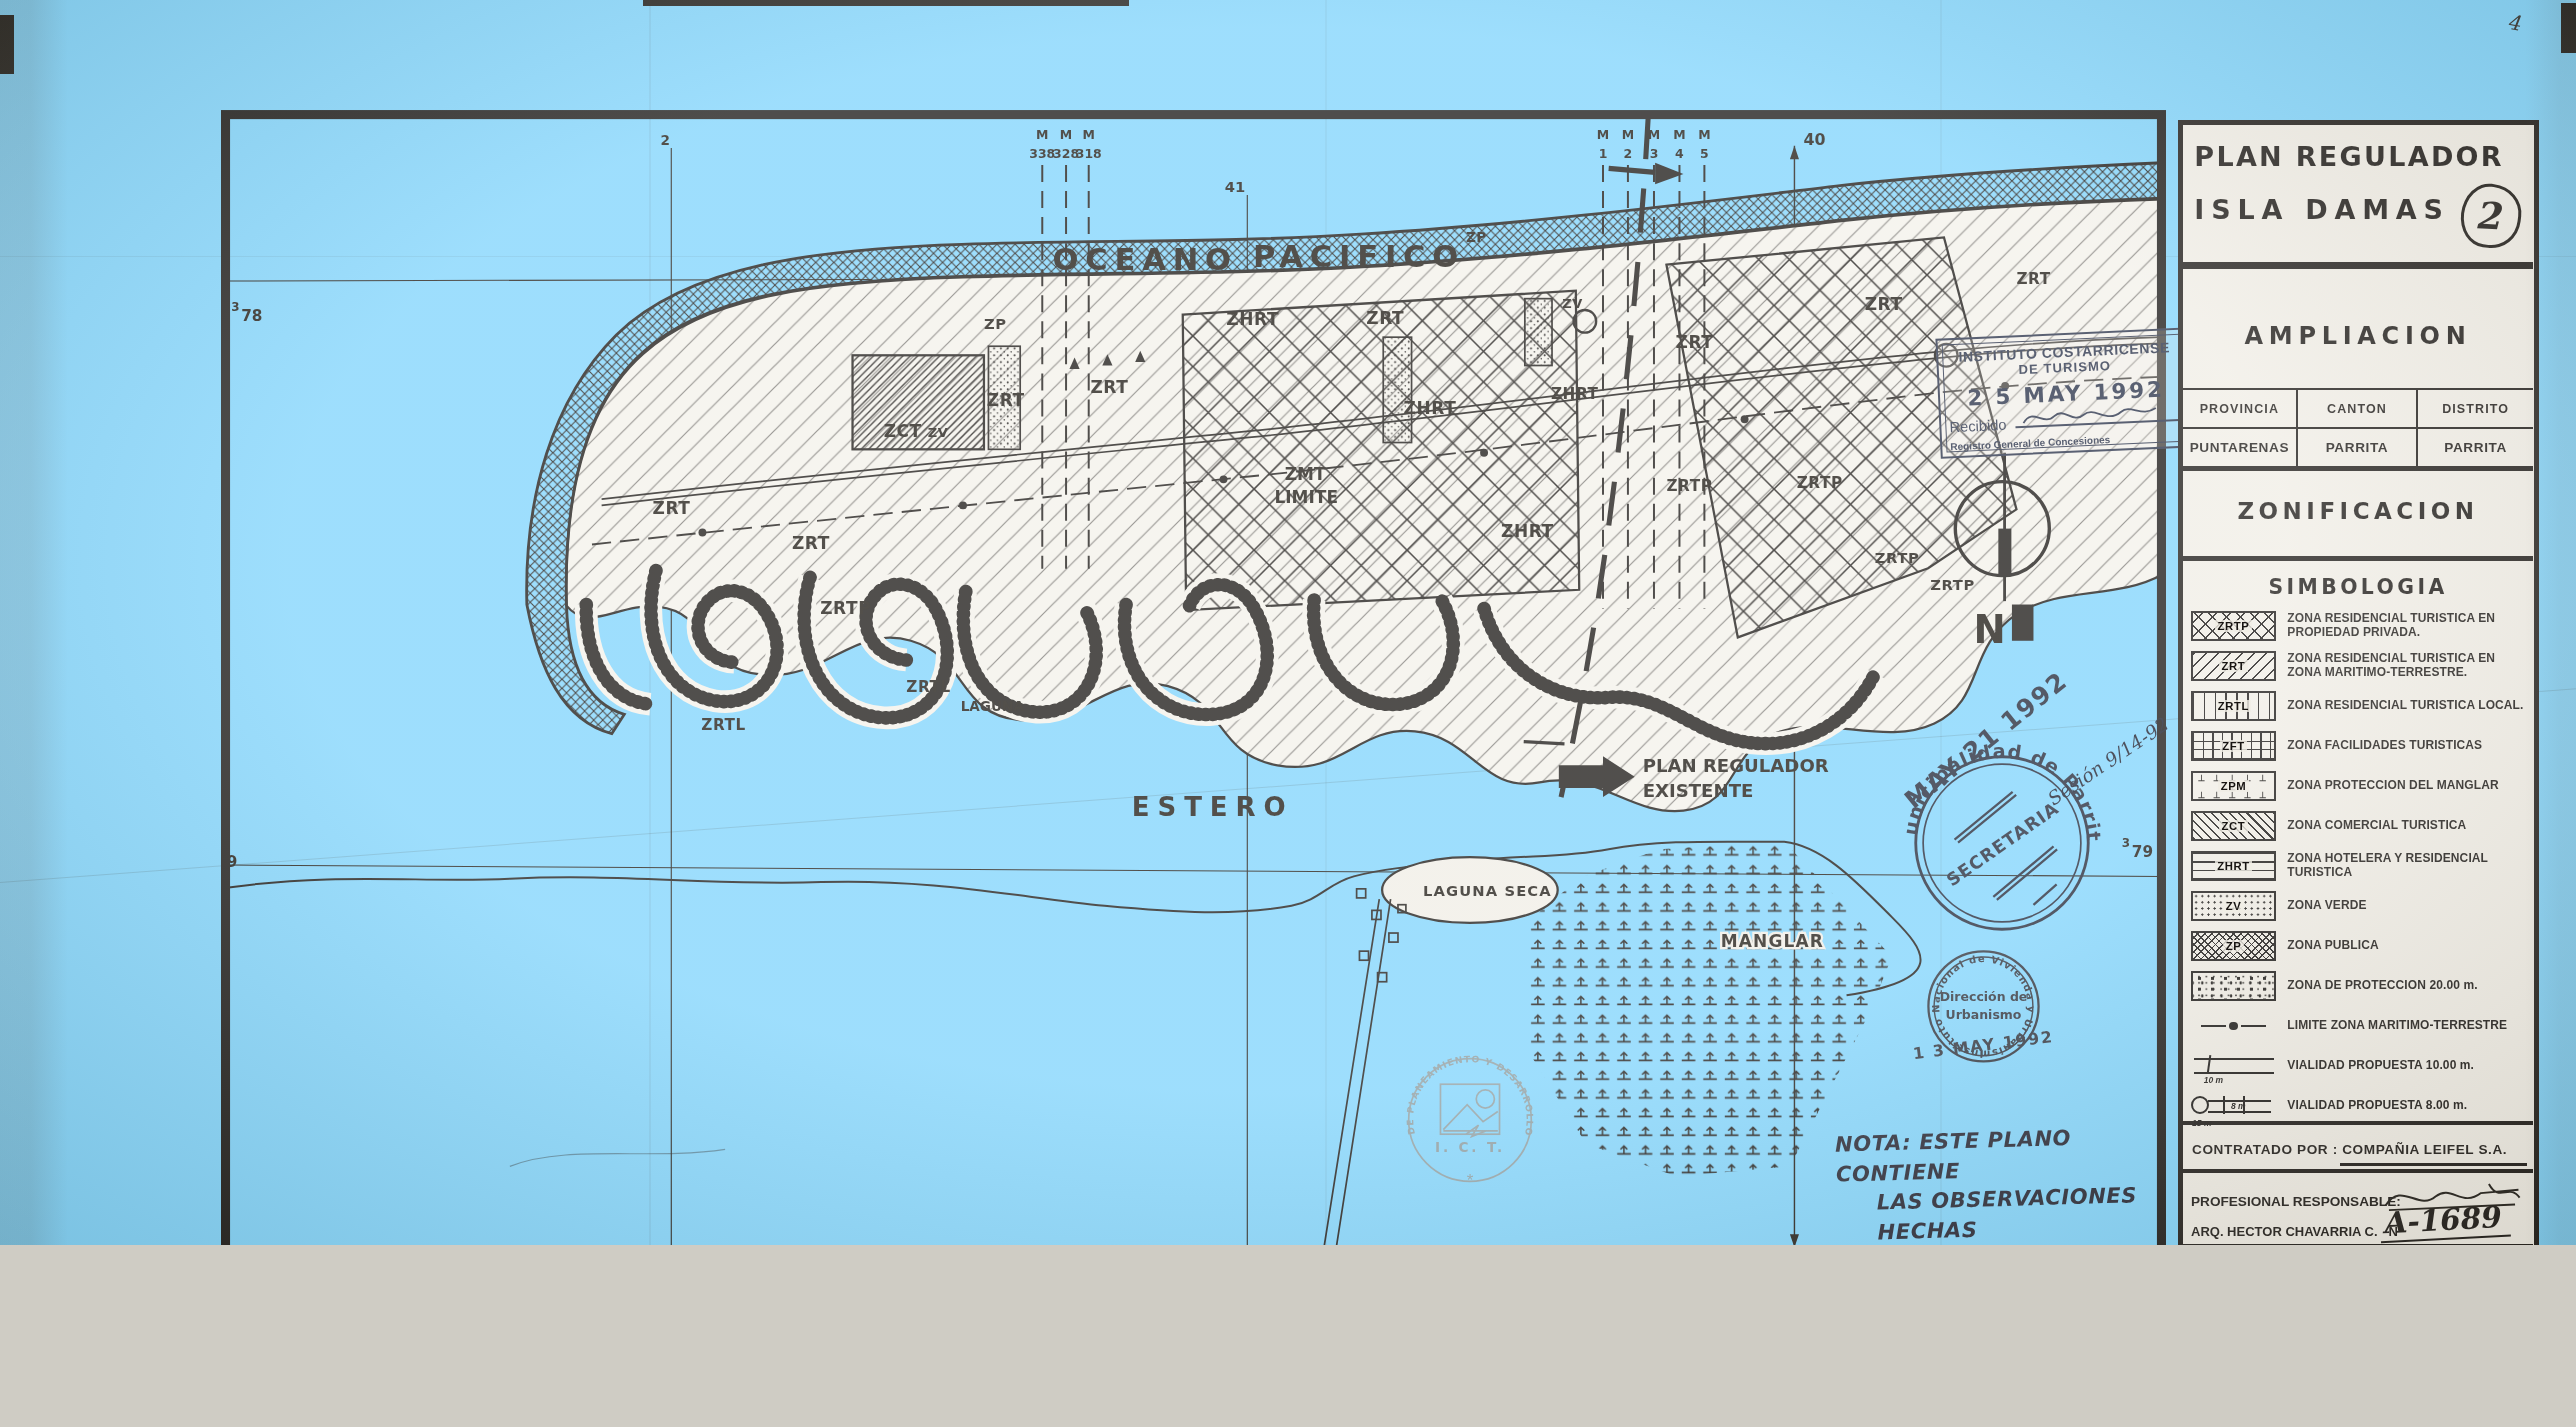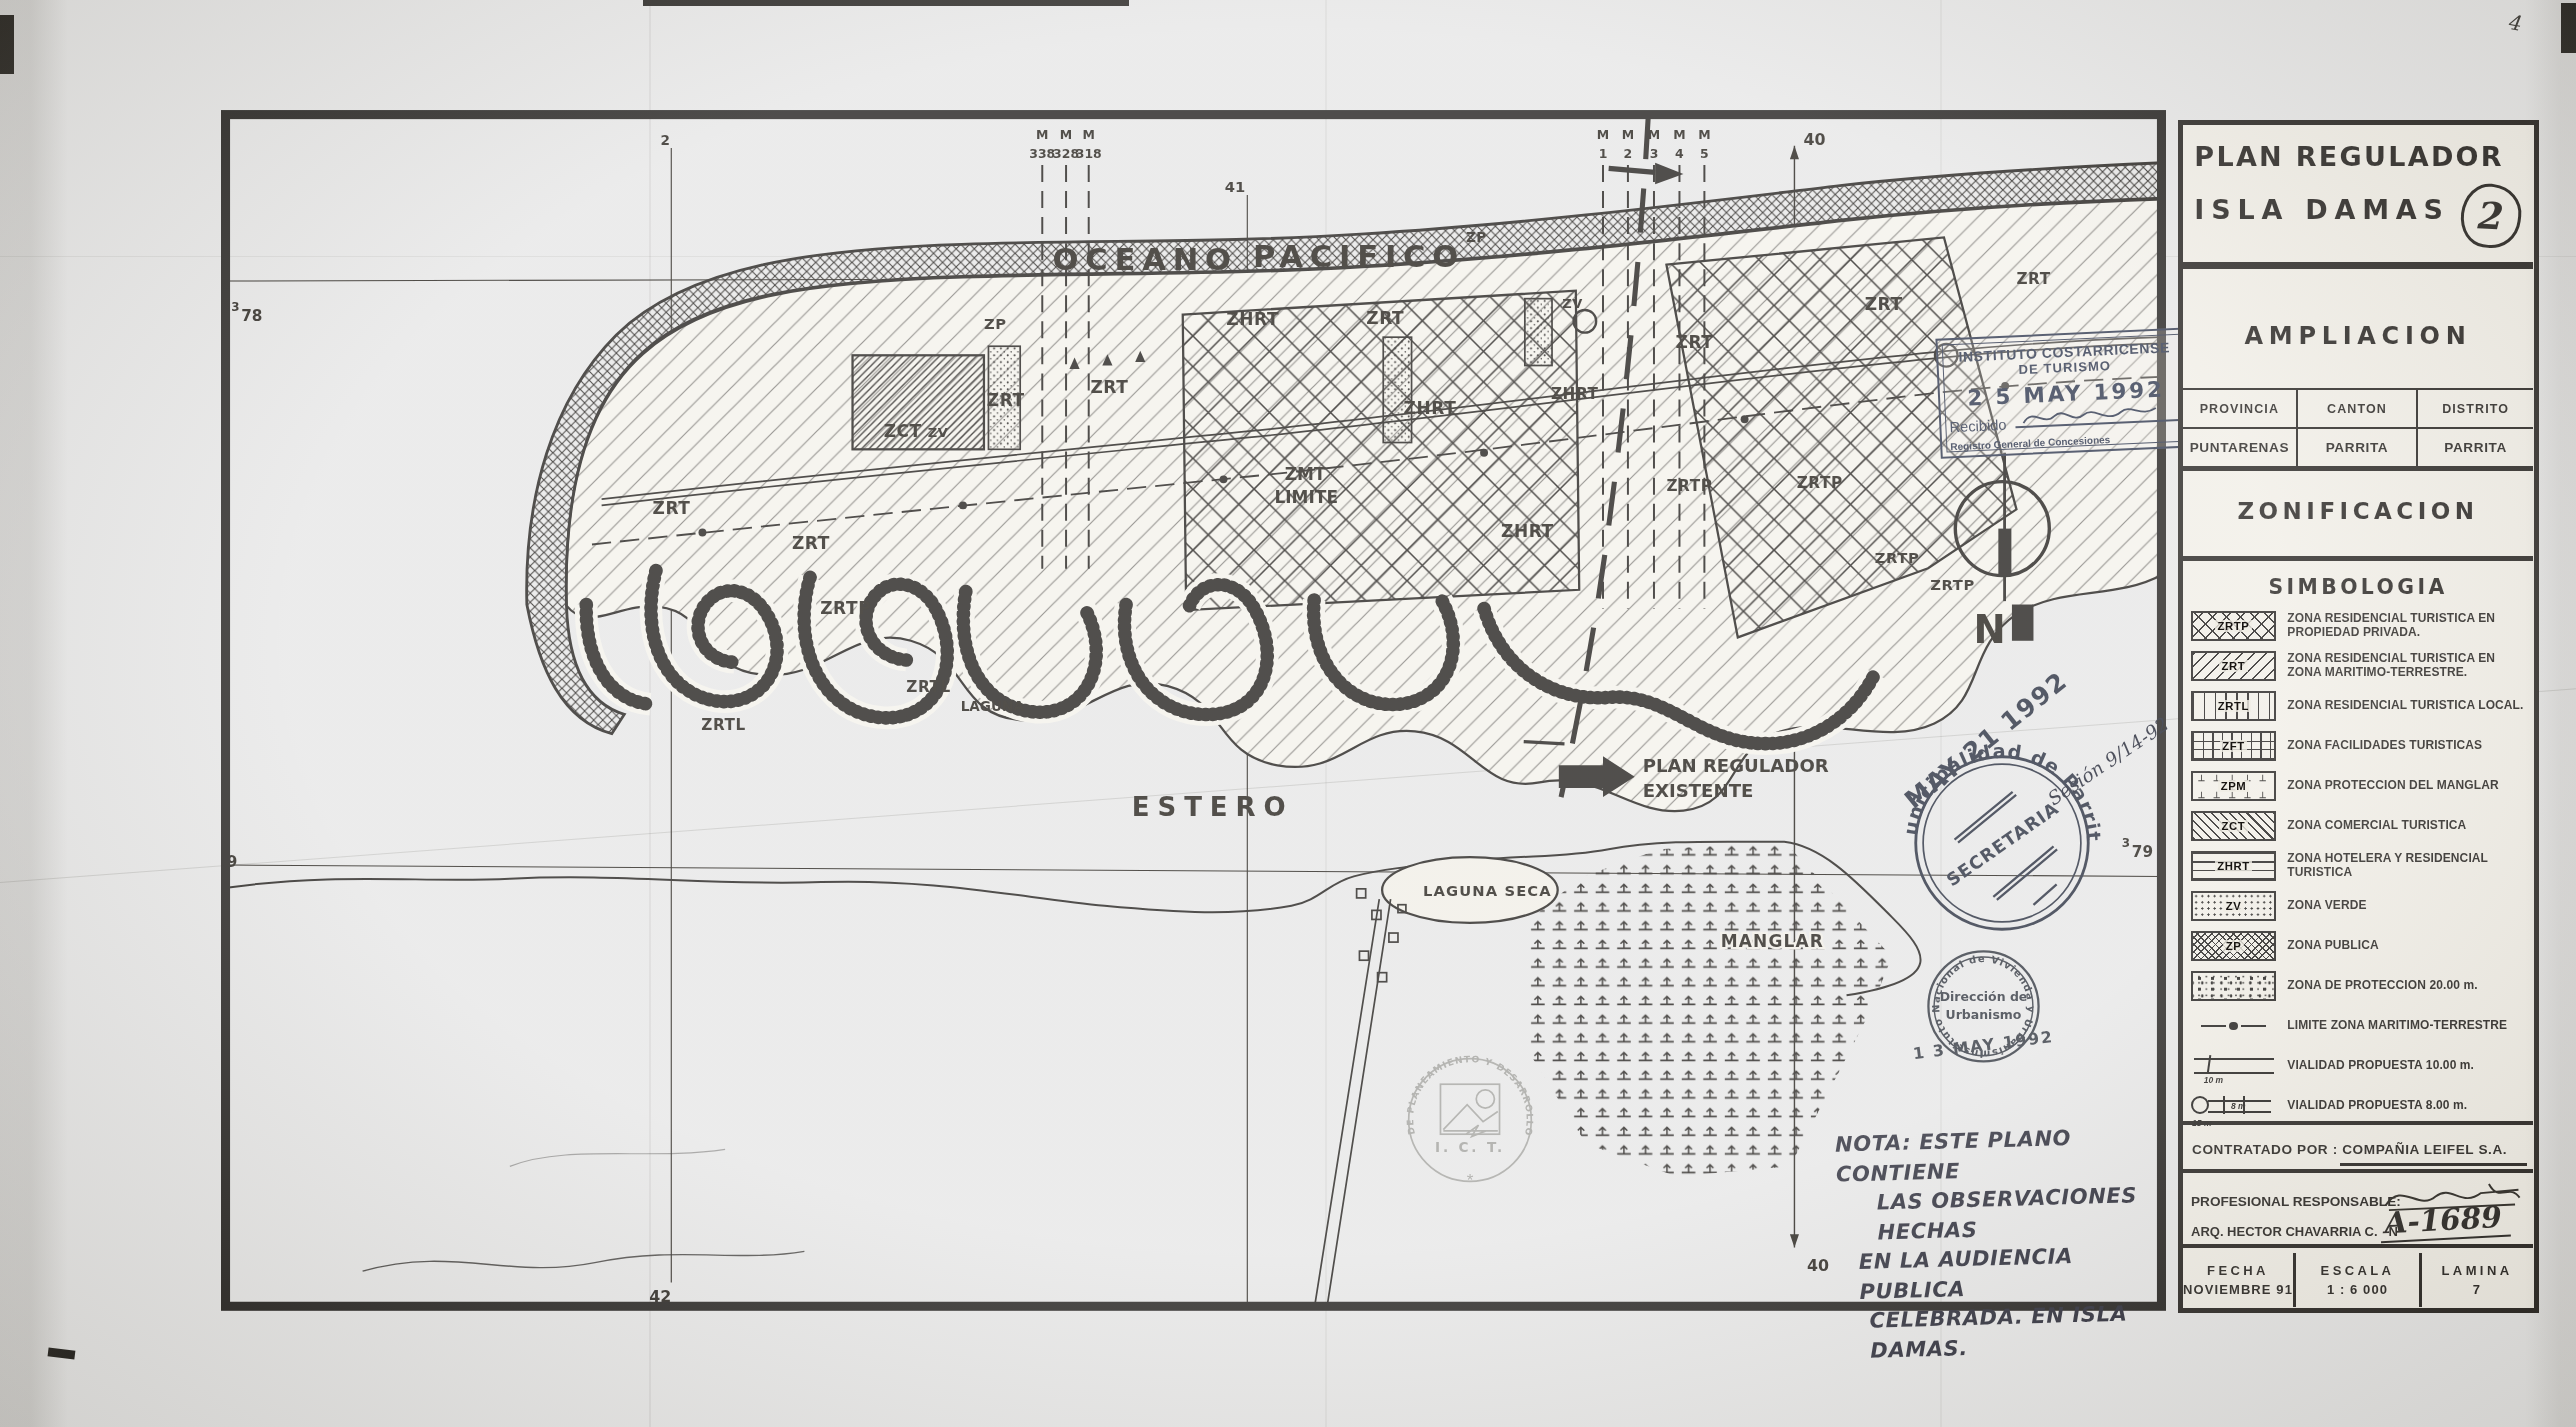--- a/index.html
+++ b/index.html
@@ -1,17 +1,17 @@
 <!DOCTYPE html>
 <html style="font-size:9px"><head>
 <meta charset="utf-8">
 <style>
   html,body{margin:0;padding:0;width:2576px;height:1427px;overflow:hidden;
     font-family:"Liberation Sans",sans-serif;background:#cfccc4;}
-  #sheet{position:relative;width:2576px;height:1427px;background:#e5e5e5;overflow:hidden;}
+  #sheet{position:relative;width:2576px;height:1245px;background:#7dd3fc;overflow:hidden;}
   #sheet::after{content:"";position:absolute;inset:0;pointer-events:none;
     background:radial-gradient(ellipse at 50% 45%,rgba(255,255,255,.25) 55%,rgba(110,104,88,.16) 100%),
     linear-gradient(90deg,rgba(70,64,52,.14) 0 31px,rgba(0,0,0,0) 68px),
     linear-gradient(270deg,rgba(70,64,52,.10) 0 17px,rgba(0,0,0,0) 51px);}
   .crease{position:absolute;background:rgba(40,35,25,.16);pointer-events:none;}
   .artifact{position:absolute;background:#14120f;}
   
   #map{position:absolute;left:221px;top:110px;width:1945px;height:1202px;}
   text.t{font-family:"DejaVu Sans",sans-serif;font-weight:bold;fill:#19150f;}
   

